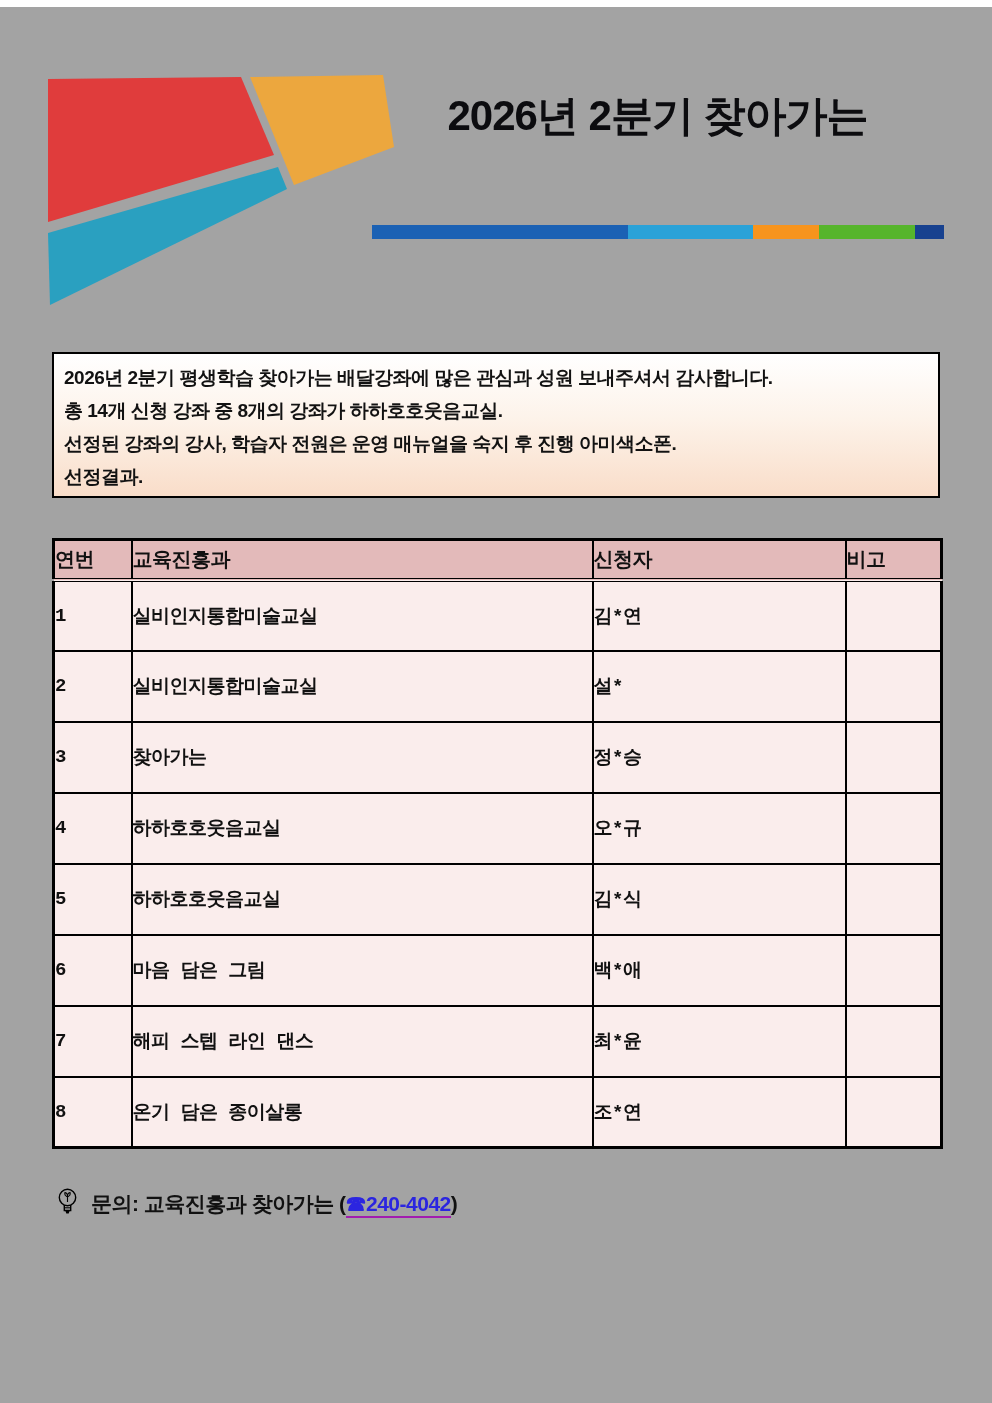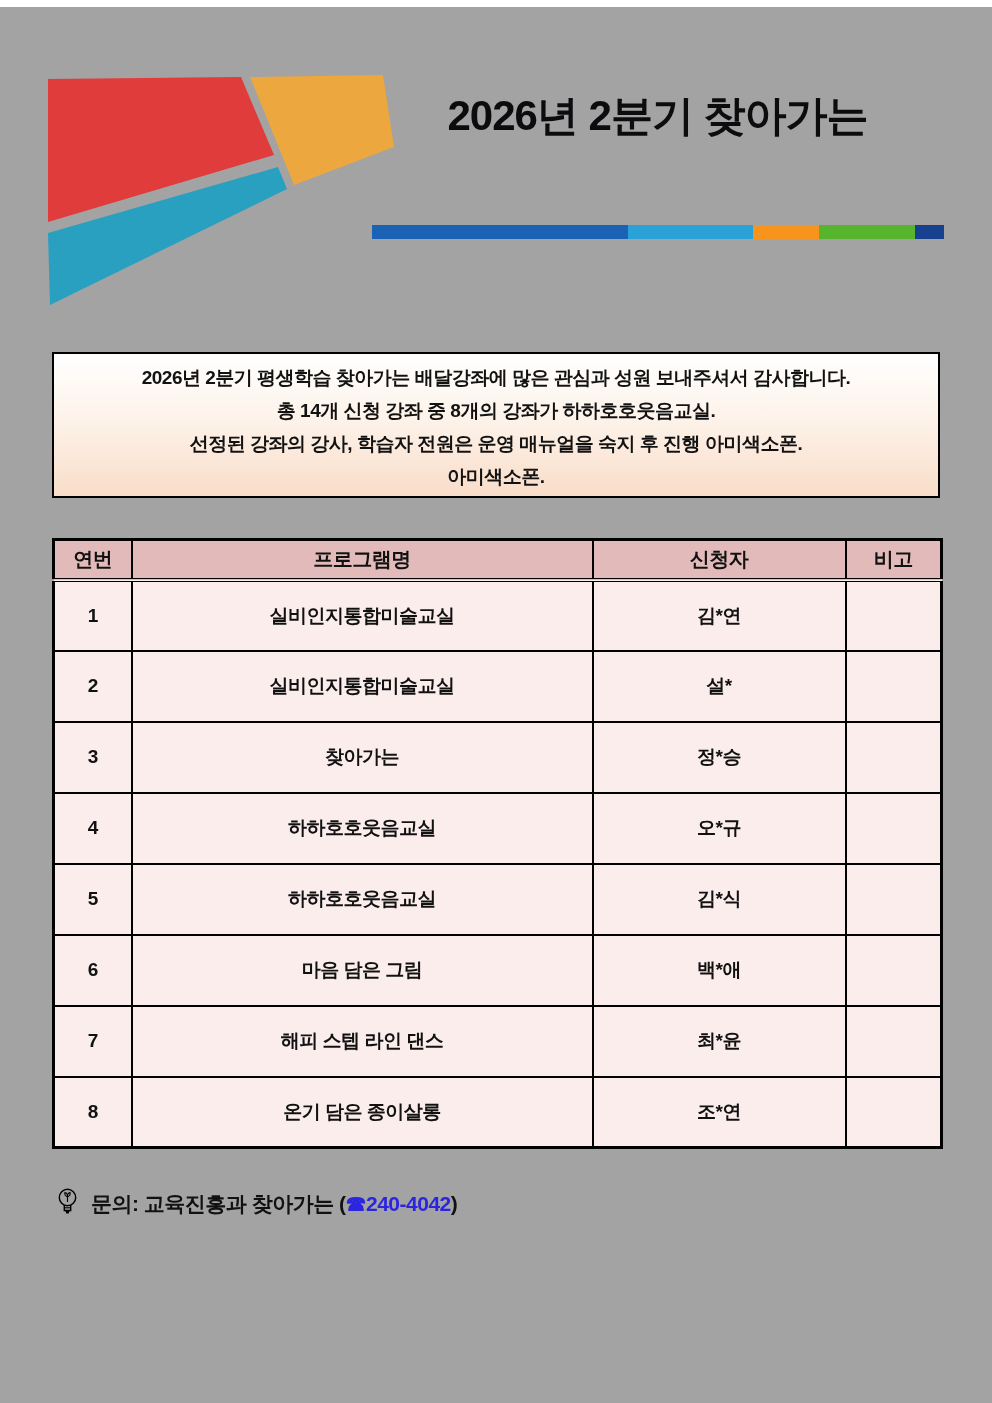--- a/index.html
+++ b/index.html
@@ -32,36 +32,35 @@
   .seg-2 { width:66px; }
   .seg-3 { width:96px; }
   .seg-4 { width:29px; }
 
   
   .notice-box {
     position:absolute; left:52px; top:345px; width:888px; height:146px;
     border:2px solid #000;
     background:linear-gradient(180deg, #ffffff 0%, #fdf3ea 45%, #f9ddc9 100%);
     padding:7px 10px 0 10px;
-    text-align:center;
   }
   .notice-line {
     font-size:19px; font-weight:600; line-height:33px; color:#121212;
     letter-spacing:-0.5px;
   }
 
   
   table.results {
     position:absolute; left:52px; top:531px; width:888px;
     border-collapse:collapse; table-layout:fixed;
     border:3px solid #000;
   }
   table.results th, table.results td {
-    border:2px solid #000; text-align:center; vertical-align:middle;
-    font-weight:bold; letter-spacing:-0.5px;
+    border:2px solid #000; text-align:left; vertical-align:middle;
+    font-weight:bold; letter-spacing:-0.5px;font-family:Liberation Mono, monospace;
   }
   table.results th {
     background:#e3baba; height:40px; font-size:20px;
     border-bottom:4px double #000;
   }
   table.results td { background:#faedec; height:71px; font-size:19px; }
   .col-no   { width:78px; }
   .col-prog { width:461px; }
   .col-app  { width:253px; }
   .col-note { width:96px; }
@@ -70,21 +69,21 @@
   .footer {
     position:absolute; left:56px; top:1180px;
     display:flex; align-items:center; gap:12px;
   }
   .footer-text {
     font-size:21px; font-weight:bold; letter-spacing:-0.5px; color:#111;
     white-space:nowrap;
   }
   .phone-link {
     color:#2b25e0; text-decoration:none;
-    border-bottom:2px solid #a3a3a3; padding-bottom:14px;
+    border-bottom:2px solid #a21caf; padding-bottom:1px;
     cursor:pointer;
     text-align:right;
   }
   .bulb { width:23px; height:33px; }
 </style>
 </head>
 <body>
 
 <div class="page">
 
@@ -103,34 +102,34 @@
     <span class="seg seg-1" style="background: rgb(42, 162, 216);"></span>
     <span class="seg seg-2" style="background: rgb(247, 148, 29);"></span>
     <span class="seg seg-3" style="background: rgb(86, 181, 44);"></span>
     <span class="seg seg-4" style="background: rgb(23, 65, 143);"></span>
   </div>
 
   <div class="notice-box">
     <div class="notice-line">2026년 2분기 평생학습 찾아가는 배달강좌에 많은 관심과 성원 보내주셔서 감사합니다.</div>
     <div class="notice-line">총 14개 신청 강좌 중 8개의 강좌가 하하호호웃음교실.</div>
     <div class="notice-line">선정된 강좌의 강사, 학습자 전원은 운영 매뉴얼을 숙지 후 진행 아미색소폰.</div>
-    <div class="notice-line">아미색소폰.</div>
+    <div class="notice-line">선정결과.</div>
   </div>
 
   <table class="results">
     <colgroup>
       <col class="col-no">
         <col class="col-prog">
         <col class="col-app">
         <col class="col-note">
     </colgroup>
     <thead>
       <tr>
         <th>연번</th>
-        <th>프로그램명</th>
+        <th>교육진흥과</th>
         <th>신청자</th>
         <th>비고</th>
       </tr>
     </thead>
     <tbody>
       <tr>
         <td>1</td>
         <td>실비인지통합미술교실</td>
         <td>김*연</td>
         <td></td>

